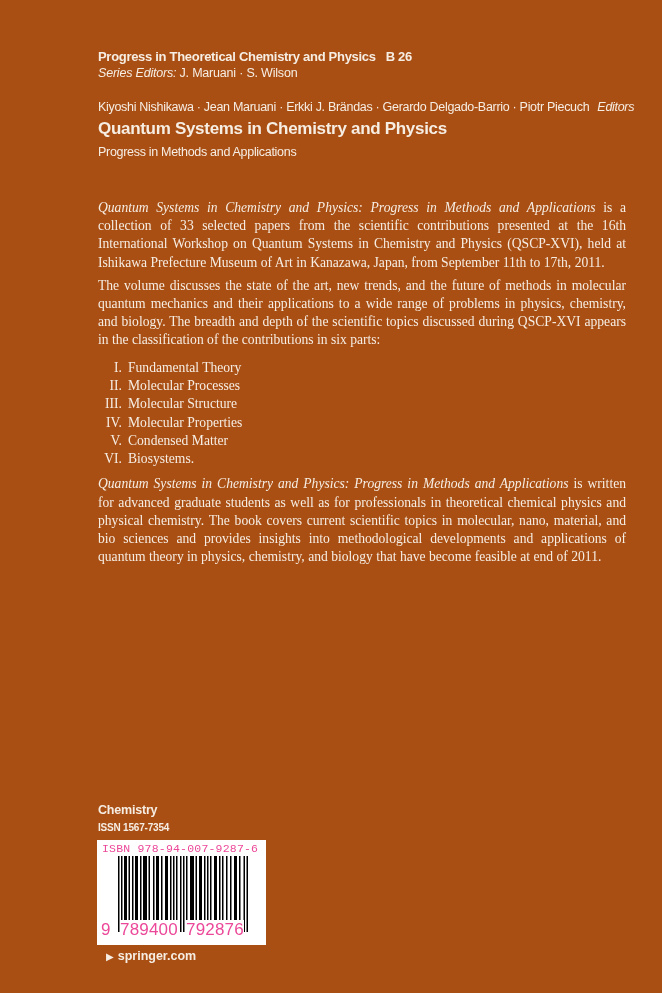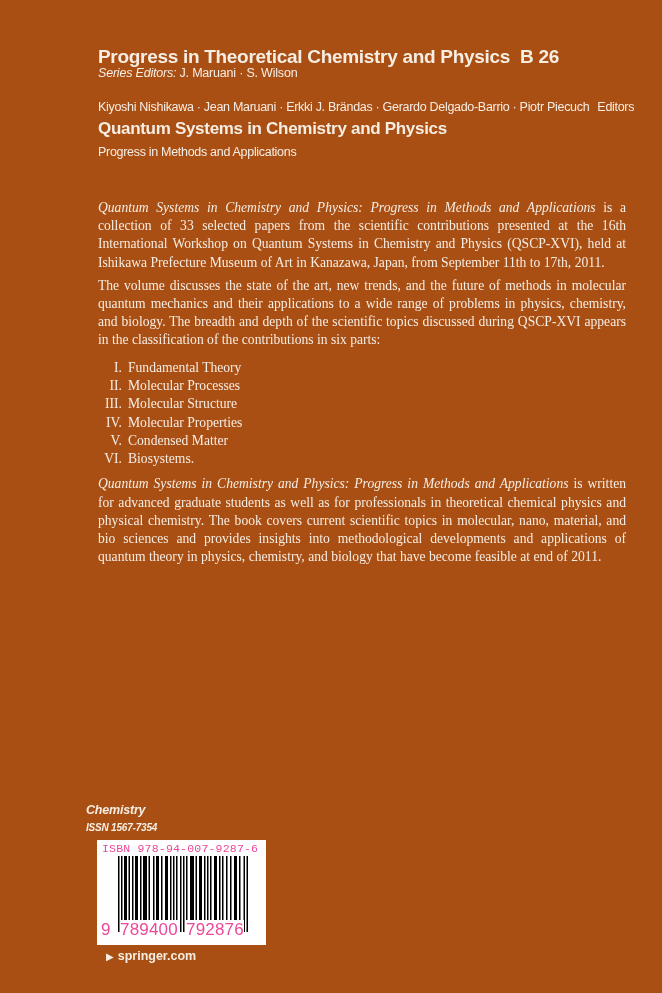--- a/index.html
+++ b/index.html
@@ -6,41 +6,41 @@
   body {
     width:662px; height:993px; overflow:hidden;
     background:#A94F14;
     color:#F6EDE3;
     position:relative;
   }
   .sans { font-family:"Liberation Sans", "DejaVu Sans", sans-serif; }
   .serif { font-family:"Liberation Serif", "DejaVu Serif", serif; }
 
   .series { position:absolute; left:98px; top:48px; }
-  .series-title { font-size:19px; font-weight:bold; letter-spacing:-0.3px; line-height:17px; }
+  .series-title { font-size:13px; font-weight:bold; letter-spacing:-0.3px; line-height:17px; }
   .series-title .vol { margin-left:10px; }
   .series-editors { font-size:12.5px; line-height:17px; letter-spacing:-0.2px; }
   .series-editors .lbl { font-style:italic; }
 
   .book { position:absolute; left:98px; top:98px; width:540px; }
   .editors { font-size:12.5px; line-height:18px; letter-spacing:-0.3px; white-space:nowrap; }
-  .editors .role { margin-left:8px; }
+  .editors .role { font-style:italic; margin-left:8px; }
   .title { font-size:17px; font-weight:bold; line-height:24px; letter-spacing:-0.3px; margin-top:1px; }
   .subtitle { font-size:12.5px; line-height:18px; letter-spacing:-0.3px; margin-top:2px; }
 
   .body-text { position:absolute; left:98px; top:199px; width:528px; font-size:13.6px; line-height:18.2px; }
   .body-text p { margin:0; text-align:justify; }
   .body-text p + p { margin-top:5px; }
   .body-text .it { font-style:italic; }
 
   .parts { list-style:none; margin:9px 0 0 0; padding:0; }
   .parts li { display:flex; line-height:18.3px; }
   .parts .num { width:24px; text-align:right; margin-right:6px; }
 
-  .footer { position:absolute; left:86px; top:801px;font-style:italic; }
+  .footer { position:absolute; left:98px; top:801px; }
   .subject { font-size:12.5px; font-weight:bold; line-height:18px; letter-spacing:-0.2px; }
   .issn { font-size:10px; font-weight:bold; line-height:18px; letter-spacing:-0.2px; }
 
   .barcode-box {
     position:absolute; left:97px; top:840px; width:169px; height:105px;
     background:#fff; color:#ec4899;
   }
   .isbn-text {
     position:absolute; left:5px; top:2px;
     font-family:"Liberation Mono", "DejaVu Sans Mono", monospace;

